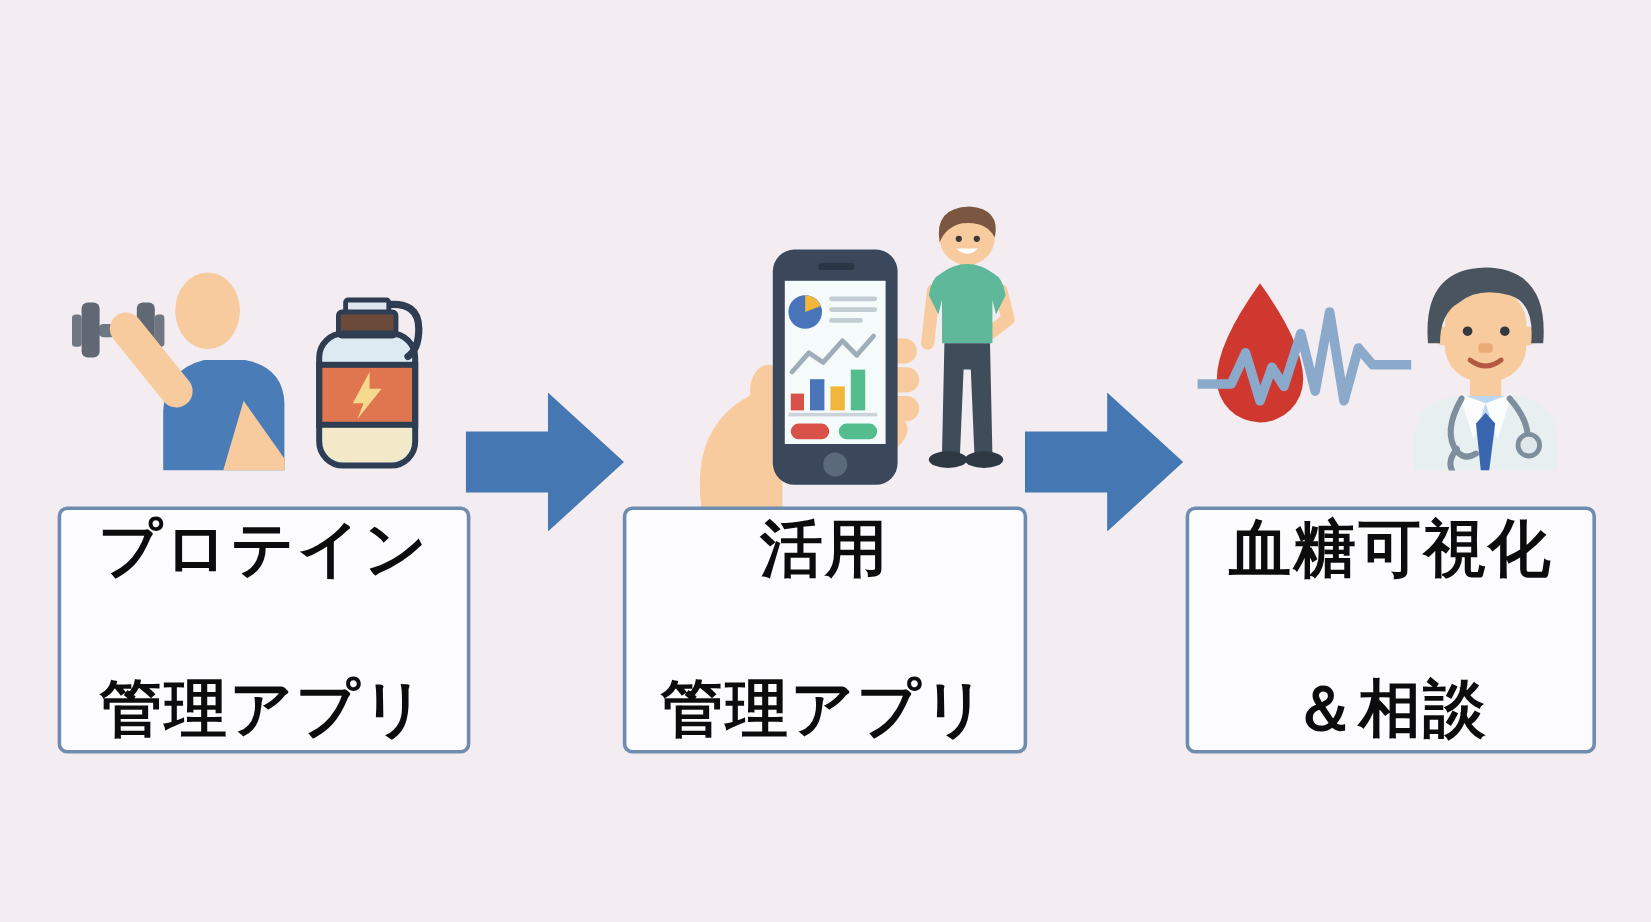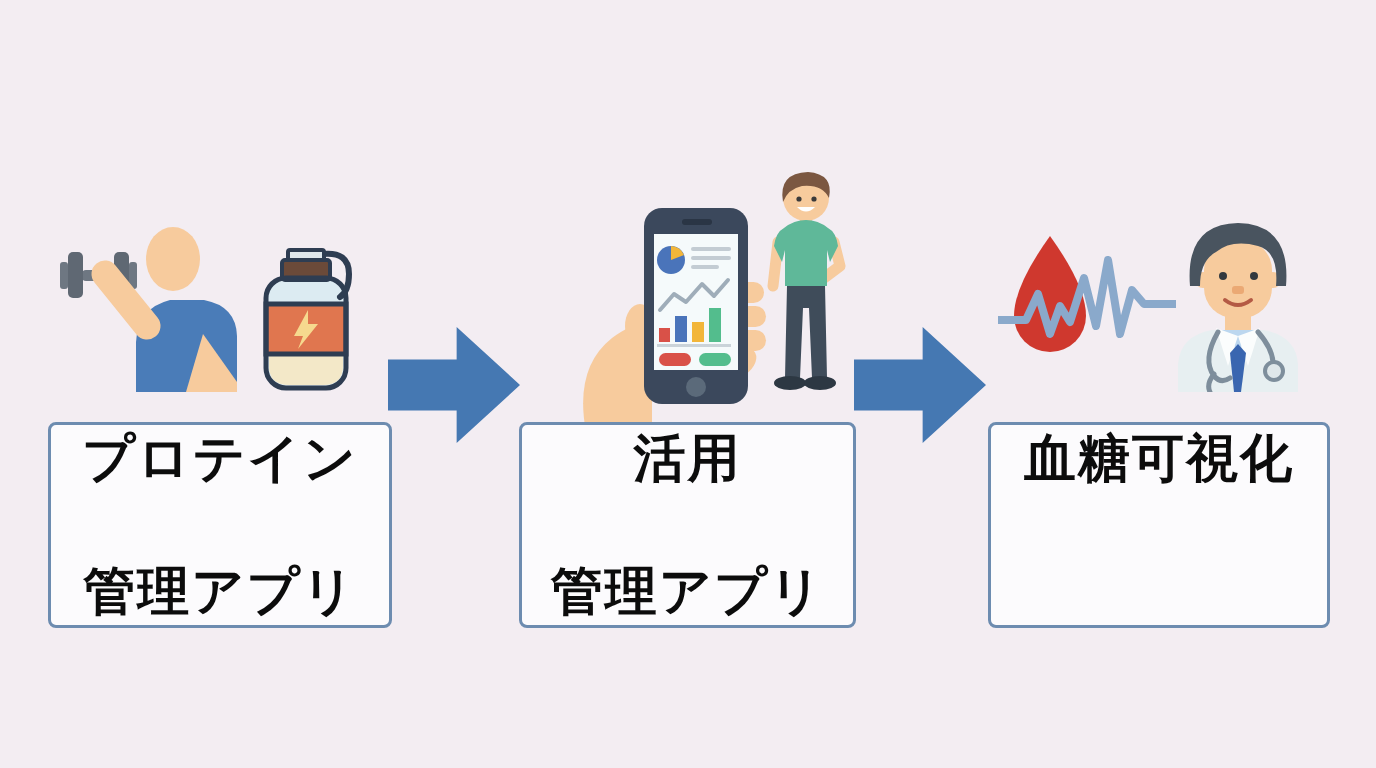--- a/index.html
+++ b/index.html
@@ -170,15 +170,16 @@
     <div class="line">管理アプリ</div>
   </div>
 
   <div class="step-box" style="left:519px;width:337px;">
     <div class="line">活用</div>
     <div class="line">管理アプリ</div>
   </div>
 
   <div class="step-box" style="left:988px;width:342px;">
     <div class="line">血糖可視化</div>
+    <div class="line">＆相談</div>
   </div>
 
 </div>
 
 </body></html>

